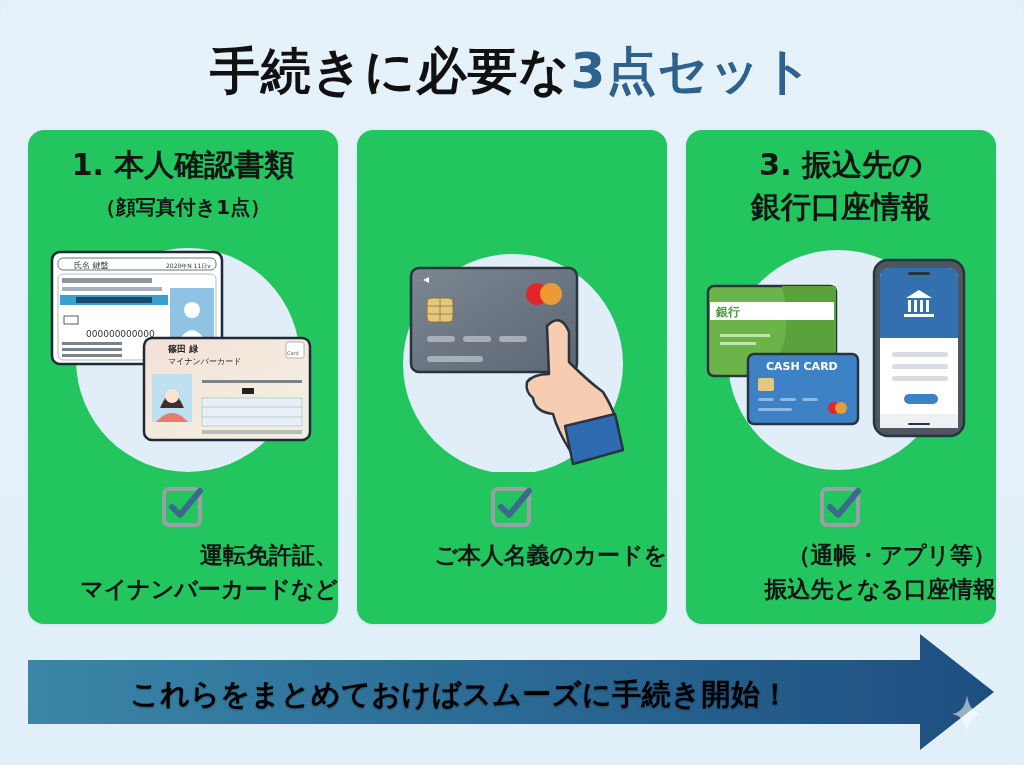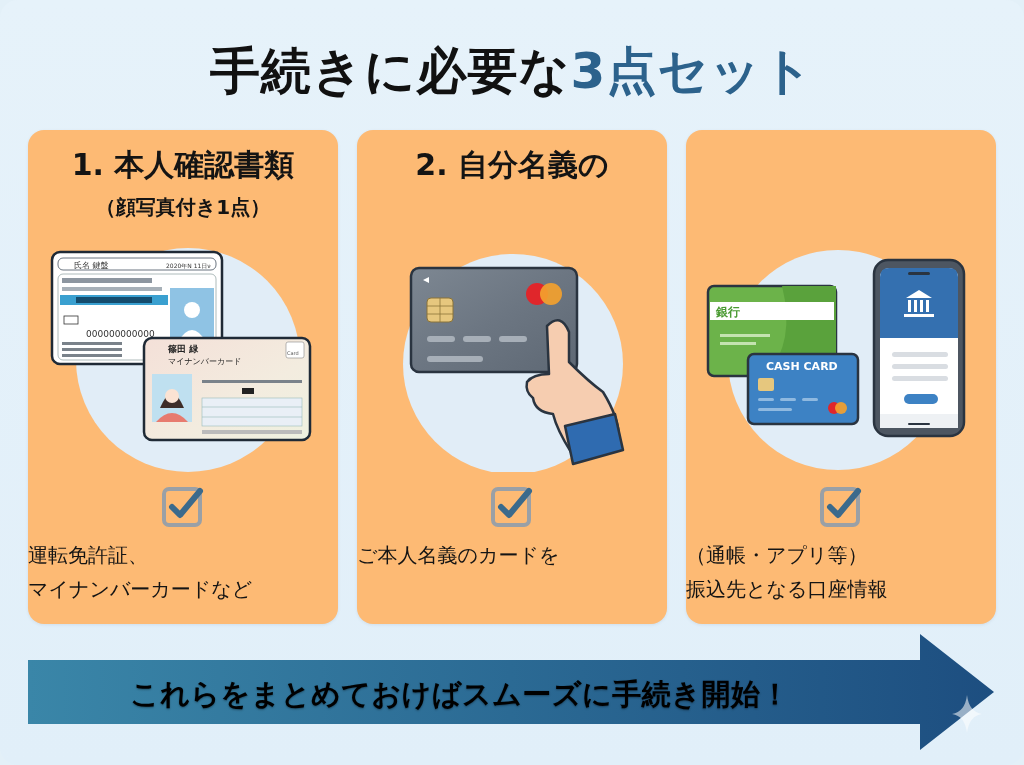--- a/index.html
+++ b/index.html
@@ -15,39 +15,39 @@
     border-radius: 18px;
   }
   .title {
     position: absolute; left: 0; top: 38px; width: 1024px;
     text-align: center; font-size: 50px; font-weight: bold; color: #111;
     letter-spacing: 1px;
   }
   .title .accent { color: #2c628c; }
   .card {
     position: absolute; top: 130px; width: 310px; height: 494px;
-    background: #fdba74; border-radius: 16px;
+    background: #22c55e; border-radius: 16px;
     box-shadow: 0 1px 3px rgba(80,110,140,0.12);
   }
   .card-heading {
     position: absolute; left: 0; top: 14px; width: 100%;
     text-align: center; font-weight: bold; color: #141414;
     font-size: 30px; line-height: 42px;
   }
   .card-heading .sub { font-size: 20px; }
   .illus {
     position: absolute; left: 0; top: 112px; width: 100%; height: 230px;
   }
   .check {
     position: absolute; top: 353px; left: 50%; margin-left: -23px; width: 46px; height: 46px;
   }
   .desc {
     position: absolute; left: 0; top: 408px; width: 100%;
-    text-align: left; font-weight: normal; color: #141414;
-    font-size: 20px; line-height: 34px;
+    text-align: right; font-weight: bold; color: #141414;
+    font-size: 23px; line-height: 34px;
   }
   .banner {
     position: absolute; left: 28px; top: 632px; width: 968px; height: 120px;
   }
   .banner-text {
     position: absolute; left: 130px; top: 675px; width: 780px;
     color: #000000; font-weight: bold; font-size: 29px; letter-spacing: 0.5px;
     text-shadow: 0 1px 2px rgba(0,0,0,0.35);
   }
   .sparkle { position: absolute; left: 952px; top: 695px; width: 30px; height: 38px; }
@@ -117,21 +117,20 @@
     <path d="M12 24 L20 32 L40 8" fill="none" stroke="#3b6a8c" stroke-width="6" stroke-linecap="round" stroke-linejoin="round"></path>
   </svg>
   <div class="desc">
     <div>運転免許証、</div>
     <div>マイナンバーカードなど</div>
   </div>
 </div>
 
 <div class="card" style="left:357px;">
   <div class="card-heading">
-    <div>2. 自分名義の</div>
   </div>
   <svg class="illus" viewBox="0 0 310 230">
     <circle cx="156" cy="122" r="110" fill="#e1edf7"></circle>
     <g>
       <defs>
         <linearGradient id="ccGrad" x1="0" y1="0" x2="1" y2="1">
           <stop offset="0" stop-color="#7d8792"></stop>
           <stop offset="0.5" stop-color="#6c7682"></stop>
           <stop offset="1" stop-color="#5e6874"></stop>
         </linearGradient>
@@ -157,20 +156,24 @@
   <svg class="check" viewBox="0 0 46 46">
     <rect x="4" y="6" width="36" height="36" rx="5" fill="none" stroke="#9aa0a6" stroke-width="4"></rect>
     <path d="M12 24 L20 32 L40 8" fill="none" stroke="#3b6a8c" stroke-width="6" stroke-linecap="round" stroke-linejoin="round"></path>
   </svg>
   <div class="desc">
     <div>ご本人名義のカードを</div>
   </div>
 </div>
 
 <div class="card" style="left:686px;">
+  <div class="card-heading">
+    <div>3. 振込先の</div>
+    <div>銀行口座情報</div>
+  </div>
   <svg class="illus" viewBox="0 0 310 230">
     <circle cx="152" cy="118" r="110" fill="#e1edf7"></circle>
     <g>
       <rect x="22" y="44" width="128" height="90" rx="6" fill="#6cb34a" stroke="#2a3440" stroke-width="2.5"></rect>
       <path d="M96 44 L150 44 L150 134 L80 134 Q110 100 96 44 Z" fill="#5aa23c"></path>
       <rect x="24" y="60" width="124" height="18" fill="#fff"></rect>
       <text x="30" y="74" font-size="12" font-weight="bold" fill="#4a9a32">銀行</text>
       <rect x="34" y="92" width="50" height="3" fill="#c4e3b0"></rect>
       <rect x="34" y="100" width="36" height="3" fill="#c4e3b0"></rect>
     </g>

